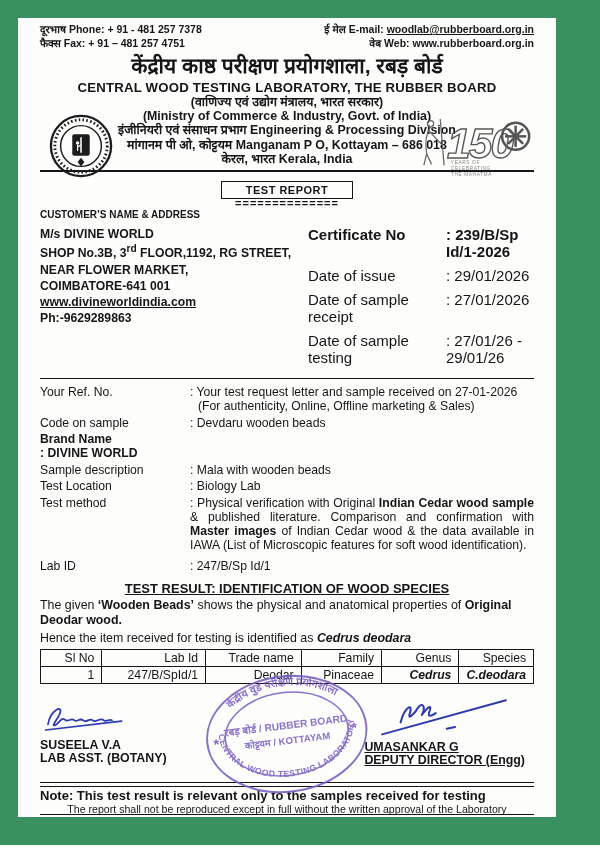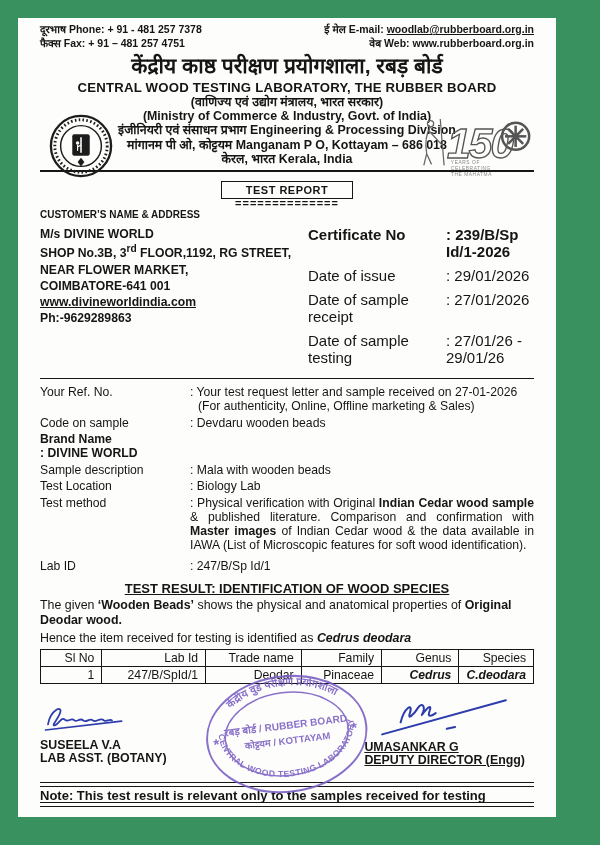--- a/index.html
+++ b/index.html
@@ -270,20 +270,21 @@
           <path d="M88,41 L97,39"></path>
         </g>
       </svg>
       <div class="sig-name">UMASANKAR G</div>
       <div class="sig-name">DEPUTY DIRECTOR (Engg)</div>
     </div>
   </div>
 
   <div class="dbl"></div>
   <div class="note">Note: This test result is relevant only to the samples received for testing</div>
+  <div class="disclaimer">The report shall not be reproduced except in full without the written approval of the Laboratory</div>
   <div class="dbl2"></div>
   <div class="slogan">Use rubber wood, save rain forests</div>
   <div class="end-row">
     <div class="end-text">.......End of the Report........</div>
     <div class="page-no">Page 1 of 1</div>
   </div>
 
 </div>
 
 </body></html>

